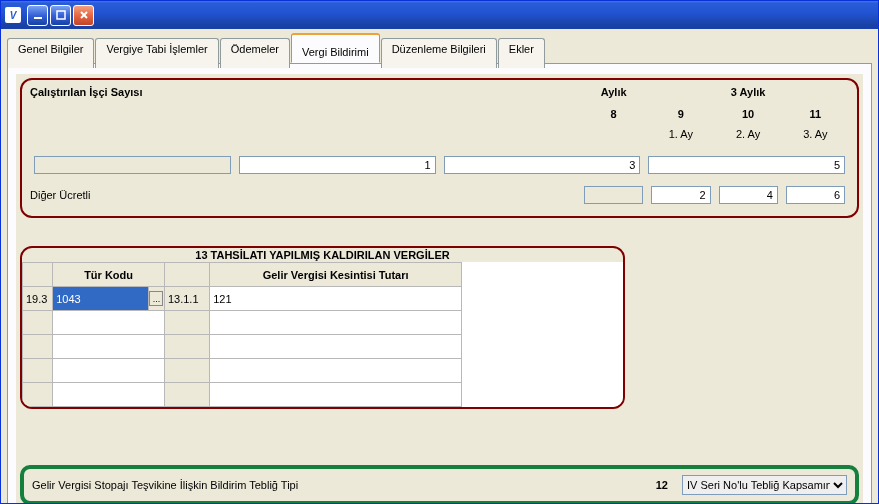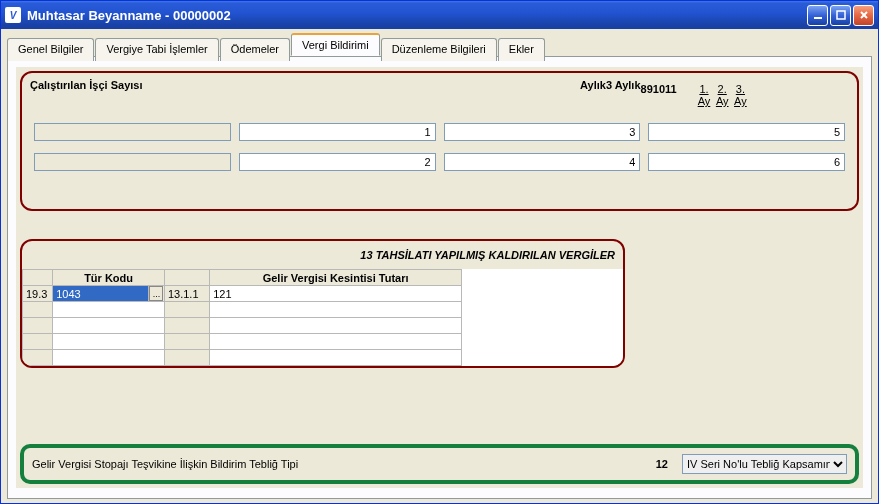--- a/index.html
+++ b/index.html
@@ -83,21 +83,21 @@
     border-radius: 3px 3px 0 0;
     margin-right: 1px;
     cursor: pointer;
     position: relative;
     top: 5px;
   }
   .tab.active {
     background: #fcfcfe;
     border-bottom: 1px solid #fcfcfe;
     top: 0;
-    padding-top: 4px;
+    padding-top: 11px;
     border-top: 2px solid #e8a33d;
     z-index: 3;
   }
   .tabpage {
     flex: 1;
     border: 1px solid #919b9c;
     background: #fcfcfe;
     padding: 10px 8px;
     display: flex;
     flex-direction: column;
@@ -120,21 +120,21 @@
   .worker-header {
     display: flex;
   }
   .worker-left-label {
     width: 550px;
     font-weight: bold;
   }
   .worker-cols {
     flex: 1;
     display: flex;
-    flex-direction: row;
+    flex-direction: column;
   }
   .col-group-row {
     display: flex;
   }
   .col-group-row .col {
     flex: 1;
     text-align: center;
     font-weight: bold;
     padding-bottom: 6px;
   }
@@ -147,21 +147,20 @@
     font-weight: bold;
     padding: 4px 0;
   }
   .ay-row {
     display: flex;
     text-align: center;
   }
   .ay-row .col {
     flex: 1;
     padding: 4px 0;
-    text-decoration: underline;
   }
   .value-row {
     display: flex;
     align-items: center;
     margin-top: 12px;
   }
   .value-row .label { width: 550px; }
   .value-row .vals { flex: 1; display: flex; }
   .value-row .vals .cell {
     flex: 1;
@@ -180,36 +179,35 @@
     background: #ece9d8;
     color: #888;
   }
 
   .grid-panel {
     padding: 0;
     overflow: hidden;
     width: 605px;
   }
   .grid-title {
-    text-align: right;
-    font-weight: bold;
-    padding: 8px;
-    font-style: italic;
+    text-align: center;
+    font-weight: bold;
+    padding: 1px;
   }
   .grid-container {
     display: flex;
   }
   .grid {
     border-collapse: collapse;
     width: 440px;
   }
   .grid th, .grid td {
     border: 1px solid #b8b8b8;
     font-size: 11px;
-    height: 16px;
+    height: 24px;
     background: #fff;
     margin-top: 19px;
   }
   .grid th {
     background: #ece9d8;
     font-weight: bold;
     text-align: center;
   }
   .grid .rowhdr {
     background: #ece9d8;
@@ -252,21 +250,20 @@
     border: 1px solid #7f9db9;
     height: 20px;
   }
 </style>
 </head>
 <body>
 
 <div class="window">
   <div class="titlebar">
     <div class="icon">V</div>
-    <div class="title">Muhtasar Beyanname - 00000002</div>
     <div class="controls">
       <button>
         <svg width="10" height="10">
             <rect x="1" y="7" width="8" height="2" fill="#fff"></rect>
           </svg>
       </button>
       <button>
         <svg width="10" height="10">
             <rect x="1" y="1" width="8" height="8" fill="none" stroke="#fff" stroke-width="1.5"></rect>
           </svg>
@@ -319,20 +316,21 @@
         <div class="value-row">
           <div class="vals">
             <div class="cell"><input type="text" disabled="" value="" style=""></div>
             <div class="cell"><input type="text" value="1" style=""></div>
             <div class="cell"><input type="text" value="3" style=""></div>
             <div class="cell"><input type="text" value="5" style=""></div>
           </div>
         </div>
 
         <div class="value-row">
+          <div class="label">Diğer Ücretli</div>
           <div class="vals">
             <div class="cell"><input type="text" disabled="" value="" style=""></div>
             <div class="cell"><input type="text" value="2" style=""></div>
             <div class="cell"><input type="text" value="4" style=""></div>
             <div class="cell"><input type="text" value="6" style=""></div>
           </div>
         </div>
       </div>
 
       <div class="panel grid-panel">

